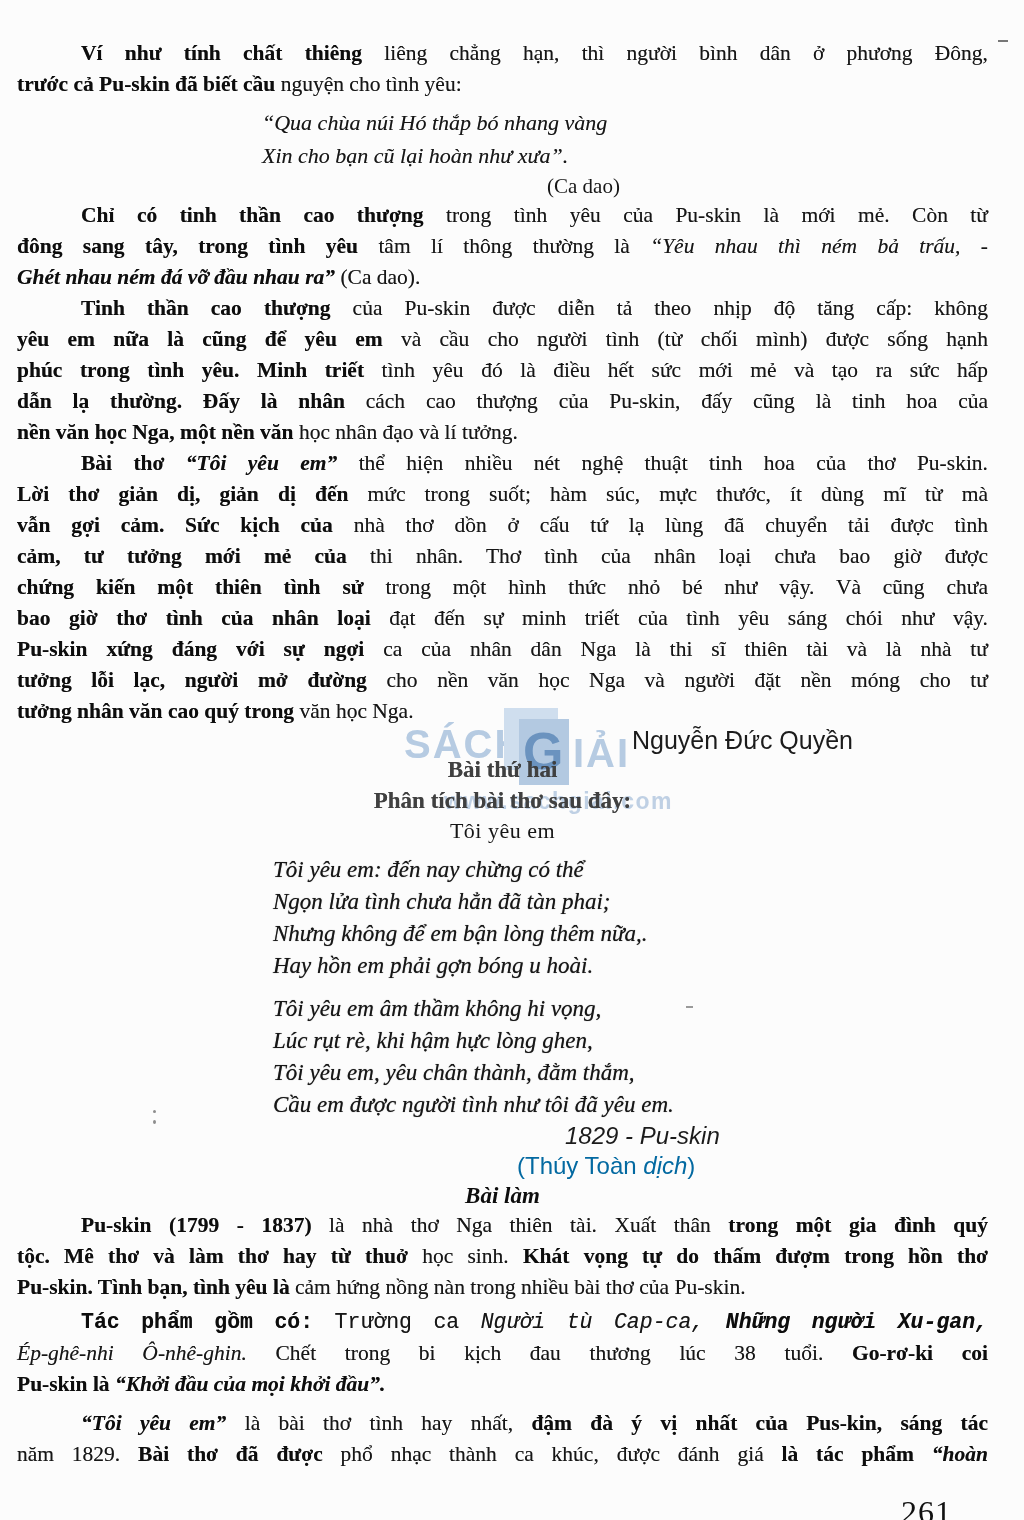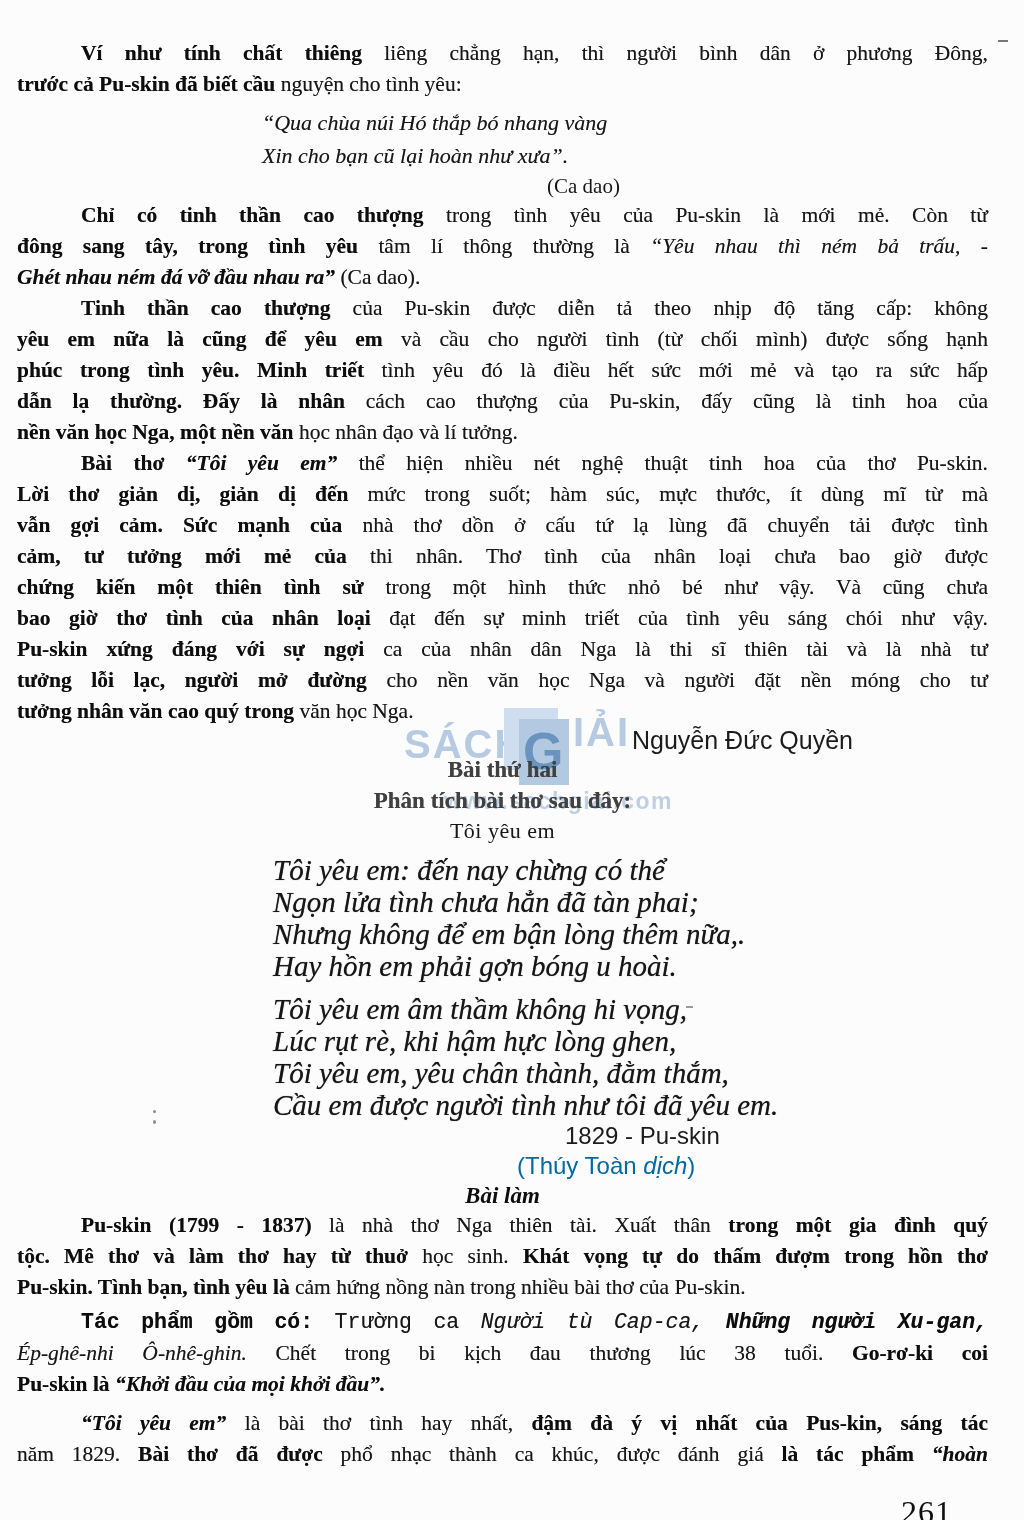--- a/index.html
+++ b/index.html
@@ -14,33 +14,33 @@
   .ln.ind{padding-left:64px;}
   .b{font-weight:bold;color:#0d0d0d;}
   .i{font-style:italic;}
   .bi{font-weight:bold;font-style:italic;color:#0d0d0d;}
   .quote{margin:6px 0 0 245px;font-style:italic;font-size:22px;line-height:33px;text-shadow:0 0 .5px rgba(0,0,0,.4);}
   .qsrc{margin-left:530px;font-size:21px;line-height:28px;}
   .author{margin:-2px 135px 0 0;text-align:right;font-family:"Liberation Sans",sans-serif;font-size:25px;line-height:30px;color:#1b1b1b;}
   .hc{text-align:center;font-weight:bold;font-size:23px;line-height:30px;color:#404040;text-shadow:0 0 .5px rgba(0,0,0,.5);}
   .ht{line-height:31px;}
   .poemtitle{text-align:center;font-size:22px;line-height:30px;letter-spacing:.5px;}
-  .poem{margin-left:256px;font-style:italic;font-size:29px;line-height:32px;text-shadow:0 0 .8px rgba(0,0,0,.65);}
+  .poem{margin-left:256px;font-style:italic;font-size:23px;line-height:32px;text-shadow:0 0 .8px rgba(0,0,0,.65);}
   .poem.s2{margin-top:11px;}
   .poem .pl{white-space:nowrap;}
-  .credit{margin-left:548px;font-family:"Liberation Sans",sans-serif;font-size:24px;line-height:30px;color:#1b1b1b;}
+  .credit{margin-left:548px;font-family:"Liberation Sans",sans-serif;font-size:24px;line-height:30px;color:#1b1b1b;font-style:italic;}
   .transl{margin-left:500px;font-family:"Liberation Sans",sans-serif;font-size:24px;line-height:30px;color:#0369a1;}
   .bailam{text-align:center;font-weight:bold;font-style:italic;font-size:23px;line-height:29px;color:#0d0d0d;}
   .gap4{margin-top:4px;font-family:Liberation Mono, monospace;} .gap8{margin-top:8px;}
   .pageno{position:absolute;z-index:2;top:1474px;right:72px;font-size:32px;letter-spacing:1px;color:#111;margin-top:20px;}
   
   .wm{position:absolute;z-index:1;left:0;top:0;}
   .wm-word{position:absolute;font-family:"Liberation Sans",sans-serif;font-weight:bold;font-size:40px;letter-spacing:2px;color:#b6cbe2;}
   .wm-left{left:404px;top:722px;}
-  .wm-right{left:573px;top:710px;}
+  .wm-right{left:573px;top:731px;}
   .wm-sq1{position:absolute;left:504px;top:708px;width:54px;height:62px;background:#cfdeee;}
   .wm-sq2{position:absolute;left:519px;top:719px;width:50px;height:66px;background:#b3c9e1;}
   .wm-g{position:absolute;left:523px;top:718px;font-family:"Liberation Sans",sans-serif;font-weight:bold;font-size:52px;line-height:66px;color:#6b93bf;}
   .wm-url{position:absolute;left:402px;top:788px;font-family:"Liberation Sans",sans-serif;font-weight:bold;font-size:23px;letter-spacing:1.5px;color:rgba(140,172,208,.55);padding-left:42px;}
   
   .speck{position:absolute;z-index:1;background:#8d8d8d;}
   .sp1a{left:153px;top:1110px;width:3px;height:3px;border-radius:50%;}
   .sp1b{left:153px;top:1120px;width:3px;height:4px;border-radius:50%;}
   .sp2{left:998px;top:40px;width:10px;height:2px;background:#777;}
   .sp3{left:686px;top:1006px;width:7px;height:2px;background:#9a9a9a;}
@@ -80,21 +80,21 @@
     <div class="ln"><span class="bi">Ghét nhau ném đá vỡ đầu nhau ra” </span><span>(Ca dao).</span></div>
 
     <div class="ln j ind"><span class="b">Tinh thần cao thượng </span><span>của Pu-skin được diễn tả theo nhịp độ tăng cấp: không</span></div>
     <div class="ln j"><span class="b">yêu em nữa là cũng để yêu em </span><span>và cầu cho người tình (từ chối mình) được sống hạnh</span></div>
     <div class="ln j"><span class="b">phúc trong tình yêu. Minh triết </span><span>tình yêu đó là điều hết sức mới mẻ và tạo ra sức hấp</span></div>
     <div class="ln j"><span class="b">dẫn lạ thường. Đấy là nhân </span><span>cách cao thượng của Pu-skin, đấy cũng là tinh hoa của</span></div>
     <div class="ln"><span class="b">nền văn học Nga, một nền văn </span><span>học nhân đạo và lí tưởng.</span></div>
 
     <div class="ln j ind"><span class="b">Bài thơ </span><span class="bi">“Tôi yêu em” </span><span>thể hiện nhiều nét nghệ thuật tinh hoa của thơ Pu-skin.</span></div>
     <div class="ln j"><span class="b">Lời thơ giản dị, giản dị đến </span><span>mức trong suốt; hàm súc, mực thước, ít dùng mĩ từ mà</span></div>
-    <div class="ln j"><span class="b">vẫn gợi cảm. Sức mạnh của </span><span>nhà thơ dồn ở cấu tứ lạ lùng đã chuyển tải được tình</span></div>
+    <div class="ln j"><span class="b">vẫn gợi cảm. Sức kịch của </span><span>nhà thơ dồn ở cấu tứ lạ lùng đã chuyển tải được tình</span></div>
     <div class="ln j"><span class="b">cảm, tư tưởng mới mẻ của </span><span>thi nhân. Thơ tình của nhân loại chưa bao giờ được</span></div>
     <div class="ln j"><span class="b">chứng kiến một thiên tình sử </span><span>trong một hình thức nhỏ bé như vậy. Và cũng chưa</span></div>
     <div class="ln j"><span class="b">bao giờ thơ tình của nhân loại </span><span>đạt đến sự minh triết của tình yêu sáng chói như vậy.</span></div>
     <div class="ln j"><span class="b">Pu-skin xứng đáng với sự ngợi </span><span>ca của nhân dân Nga là thi sĩ thiên tài và là nhà tư</span></div>
     <div class="ln j"><span class="b">tưởng lỗi lạc, người mở đường </span><span>cho nền văn học Nga và người đặt nền móng cho tư</span></div>
     <div class="ln"><span class="b">tưởng nhân văn cao quý trong </span><span>văn học Nga.</span></div>
 
     <div class="author">Nguyễn Đức Quyền</div>
 
     <div class="hc">Bài thứ hai</div>

